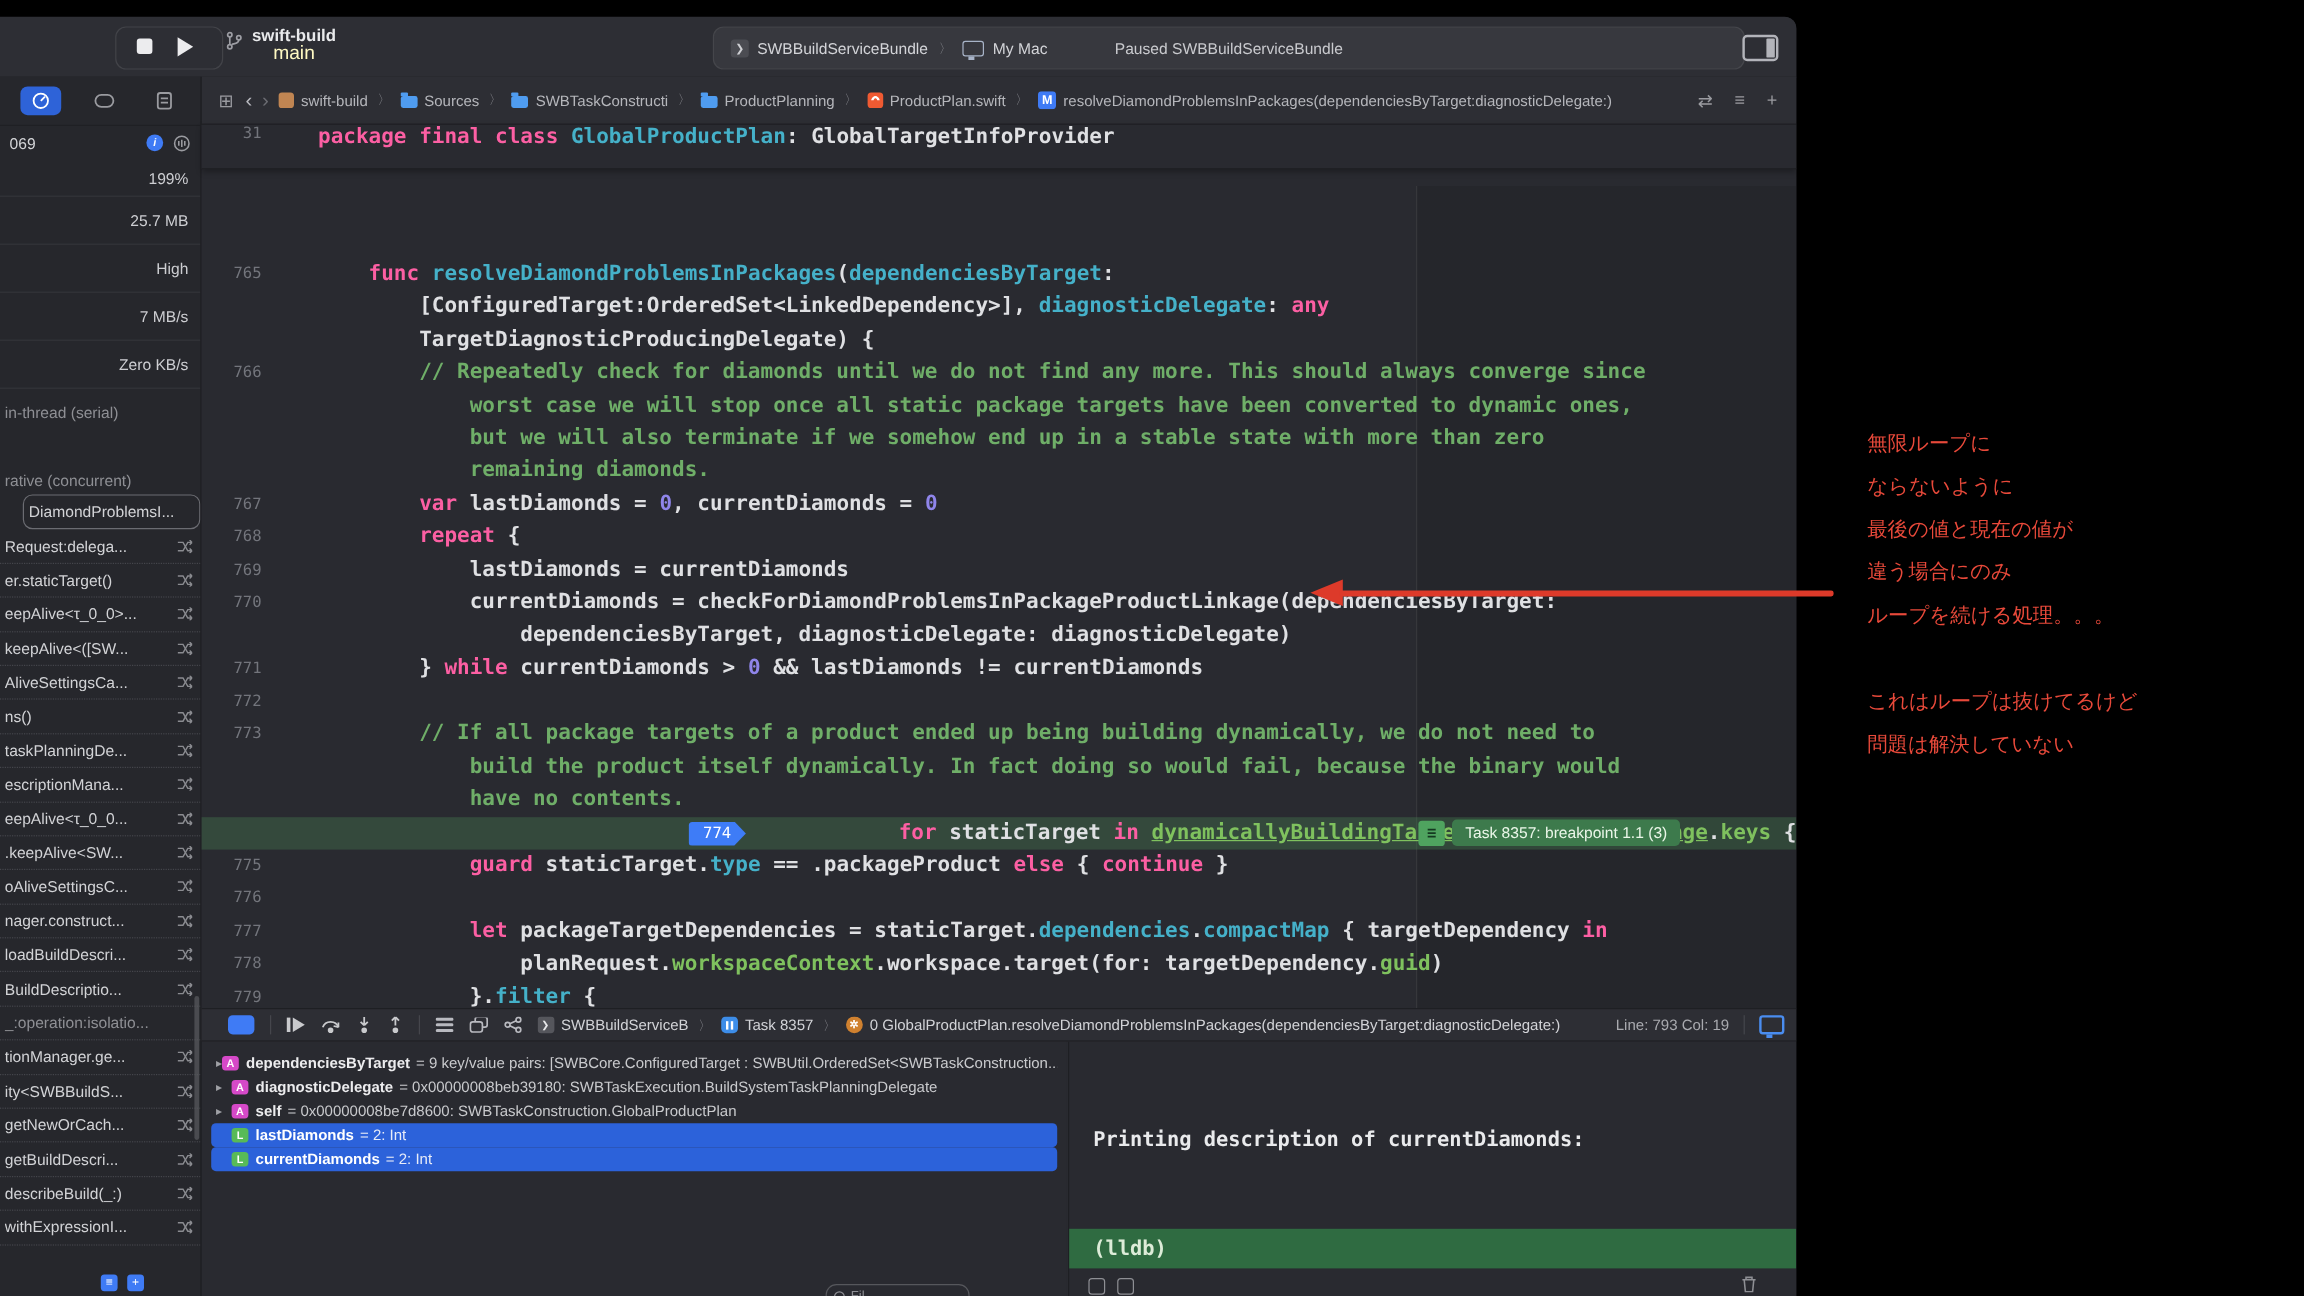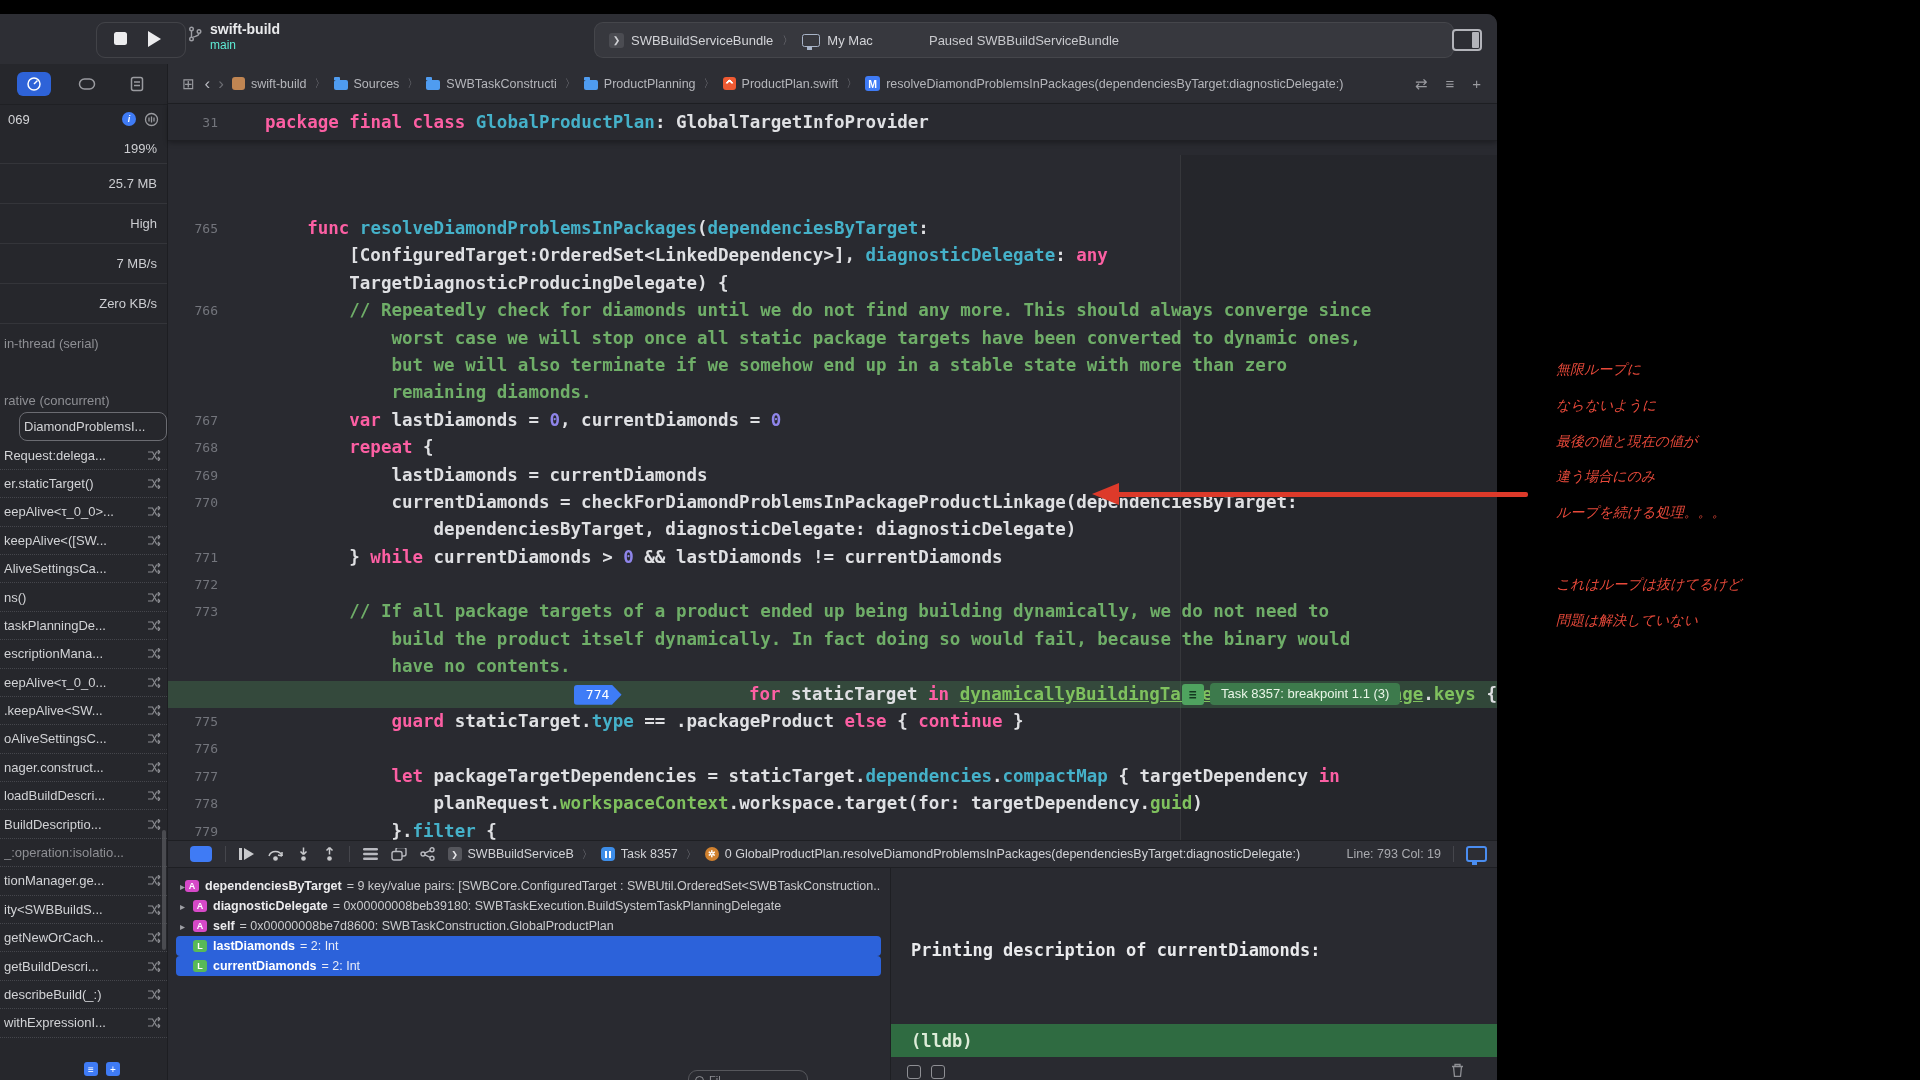--- a/index.html
+++ b/index.html
@@ -8,21 +8,21 @@
   #window{position:absolute;left:0;top:14px;width:1497px;height:1066px;background:#292a30;
           border-top-right-radius:10px;overflow:hidden;}
   
   #toolbar{position:absolute;left:0;top:0;width:100%;height:50px;background:#2d2e34;border-bottom:1px solid #1d1e22;}
   #runpill{position:absolute;left:96px;top:8px;width:88px;height:34px;border:1px solid rgba(255,255,255,.10);border-radius:9px;}
   .stop-sq{position:absolute;left:114px;top:18px;width:13px;height:13px;background:#ececee;border-radius:2.5px;}
   .play-tri{position:absolute;left:148px;top:17px;width:0;height:0;border-left:13px solid #ececee;border-top:8px solid transparent;border-bottom:8px solid transparent;}
   #titleblock{position:absolute;left:188px;top:6px;display:flex;gap:8px;}
   #branchicon{margin-top:6px;}
   .proj{font-size:14px;font-weight:bold;color:#e9eaec;line-height:18px;}
-  .branch{font-size:12px;color:#5eead4;line-height:14px;}
+  .branch{font-size:16px;color:#fef9c3;line-height:14px;text-align:center;}
   #schemepill{position:absolute;left:594px;top:8px;width:858px;height:34px;background:#37383e;border:1px solid rgba(255,255,255,.07);border-radius:9px;display:flex;align-items:center;}
   #schemepill .left{display:flex;align-items:center;gap:7px;padding-left:14px;font-size:13px;color:#d3d4d8;}
   .chev{color:#7d7e84;font-size:11px;padding:0 2px;}
   .bundle-ic{width:15px;height:15px;background:#4b4c52;border-radius:3px;color:#cfd0d4;font-size:9px;display:flex;align-items:center;justify-content:center;}
   .mac-ic{width:16px;height:11px;border:1.5px solid #a8b4c8;border-radius:2.5px;position:relative;}
   .mac-ic::after{content:'';position:absolute;left:4px;bottom:-4px;width:5px;height:2.5px;background:#a8b4c8;}
   #status{position:absolute;left:0;right:0;text-align:center;font-size:13px;color:#c9cace;}
   #layout-ic{position:absolute;left:1452px;top:15px;width:26px;height:18px;border:2px solid #b3b4ba;border-radius:4px;}
   #layout-ic::after{content:'';position:absolute;right:1px;top:1px;bottom:1px;width:7px;background:#b3b4ba;border-radius:1px;}
   
@@ -53,21 +53,21 @@
   #threads{margin-top:26px;}
   .thr{height:27.4px;display:flex;align-items:center;padding:0 6px 0 4px;color:#d2d3d6;font-size:13px;border-bottom:1px dotted #45464c;white-space:nowrap;}
   .thr .lbl{flex:1;overflow:hidden;}
   .thr.dim{color:#8e8f94;}
   .thr.sel{border:1.3px solid #6b6c72;border-radius:8px;border-bottom:1.3px solid #6b6c72;margin-left:19px;}
   #side-scroll{position:absolute;right:1px;top:766px;width:4px;height:120px;background:#5a5b60;border-radius:2px;opacity:.7;}
   #side-bottom{position:absolute;left:84px;bottom:4px;display:flex;gap:8px;}
   .blue-mini{width:14px;height:14px;background:#3f7bf5;border-radius:3px;color:#fff;font-size:10px;display:flex;align-items:center;justify-content:center;}
   
   #editor{position:absolute;left:168px;top:90px;width:1329px;height:736px;background:#292a30;}
-  #sticky{height:36px;display:flex;align-items:center;border-bottom:1px solid #1f2024;box-shadow:0 2px 5px rgba(0,0,0,.3);position:relative;z-index:5;background:#292a30;
+  #sticky{height:36px;display:flex;align-items:flex-start;border-bottom:1px solid #1f2024;box-shadow:0 2px 5px rgba(0,0,0,.3);position:relative;z-index:5;background:#292a30;
           font-family:"DejaVu Sans Mono",monospace;font-size:17.5px;font-weight:bold;white-space:pre;}
   #clipped{height:14px;overflow:hidden;}
   #clipped .gut{display:block;margin-top:-13px;}
   #code-lines{position:relative;font-family:"DejaVu Sans Mono",monospace;font-size:17.5px;font-weight:bold;white-space:pre;
               background:linear-gradient(90deg, transparent 1012px, rgba(0,0,0,.10) 1012px);}
   #pageguide{position:absolute;left:1012px;top:0;bottom:0;width:1px;background:rgba(255,255,255,.08);}
   .code-row{display:flex;height:27.4px;line-height:27.4px;position:relative;}
   .code-row.hl{background:rgba(74,135,85,.34);justify-content:flex-end;}
   .gut{width:56px;text-align:right;padding-right:6px;box-sizing:border-box;color:#73757c;font-size:13px;font-weight:normal;flex:none;position:relative;}
   .codeln{padding-left:41px;}
@@ -108,21 +108,21 @@
   #console{position:absolute;left:722px;top:0;right:0;height:100%;background:#292a30;border-left:1px solid #1e1f23;
            font-family:"DejaVu Sans Mono",monospace;font-size:17px;color:#e9eaec;}
   #console .out{padding:12px 0 0 20px;line-height:28px;font-weight:bold;white-space:pre;}
   #lldb{position:absolute;left:0;right:0;top:156px;height:33px;background:#2f6b41;color:#ddecd8;display:flex;align-items:center;padding-left:20px;font-weight:bold;}
   #console-bottom{position:absolute;left:0;right:0;top:195px;height:17px;display:flex;align-items:center;gap:10px;padding-left:16px;}
   .c-ic{width:12px;height:12px;border:1.5px solid #8e8f94;border-radius:3px;}
   #trash{position:absolute;left:560px;top:0;}
   
   #arrow-shaft{position:absolute;left:1116px;top:492px;width:412px;height:5px;background:#dd3a2a;border-radius:2px;z-index:60;}
   #arrow-head{position:absolute;left:1092px;top:483px;width:0;height:0;border-right:27px solid #dd3a2a;border-top:11px solid transparent;border-bottom:11px solid transparent;z-index:60;}
-  #annotation{position:absolute;left:1556px;top:352px;width:360px;font-size:14px;line-height:35.8px;white-space:pre-line;z-index:60;font-weight:500;font-style:italic;}
+  #annotation{position:absolute;left:1556px;top:352px;width:360px;font-size:17px;line-height:35.8px;white-space:pre-line;z-index:60;font-weight:500;}
   svg{display:block;}
 </style>
 </head>
 <body>
 
 <div id="window">
 
   <div id="toolbar">
     <div id="runpill"></div>
     <div class="stop-sq"></div>

